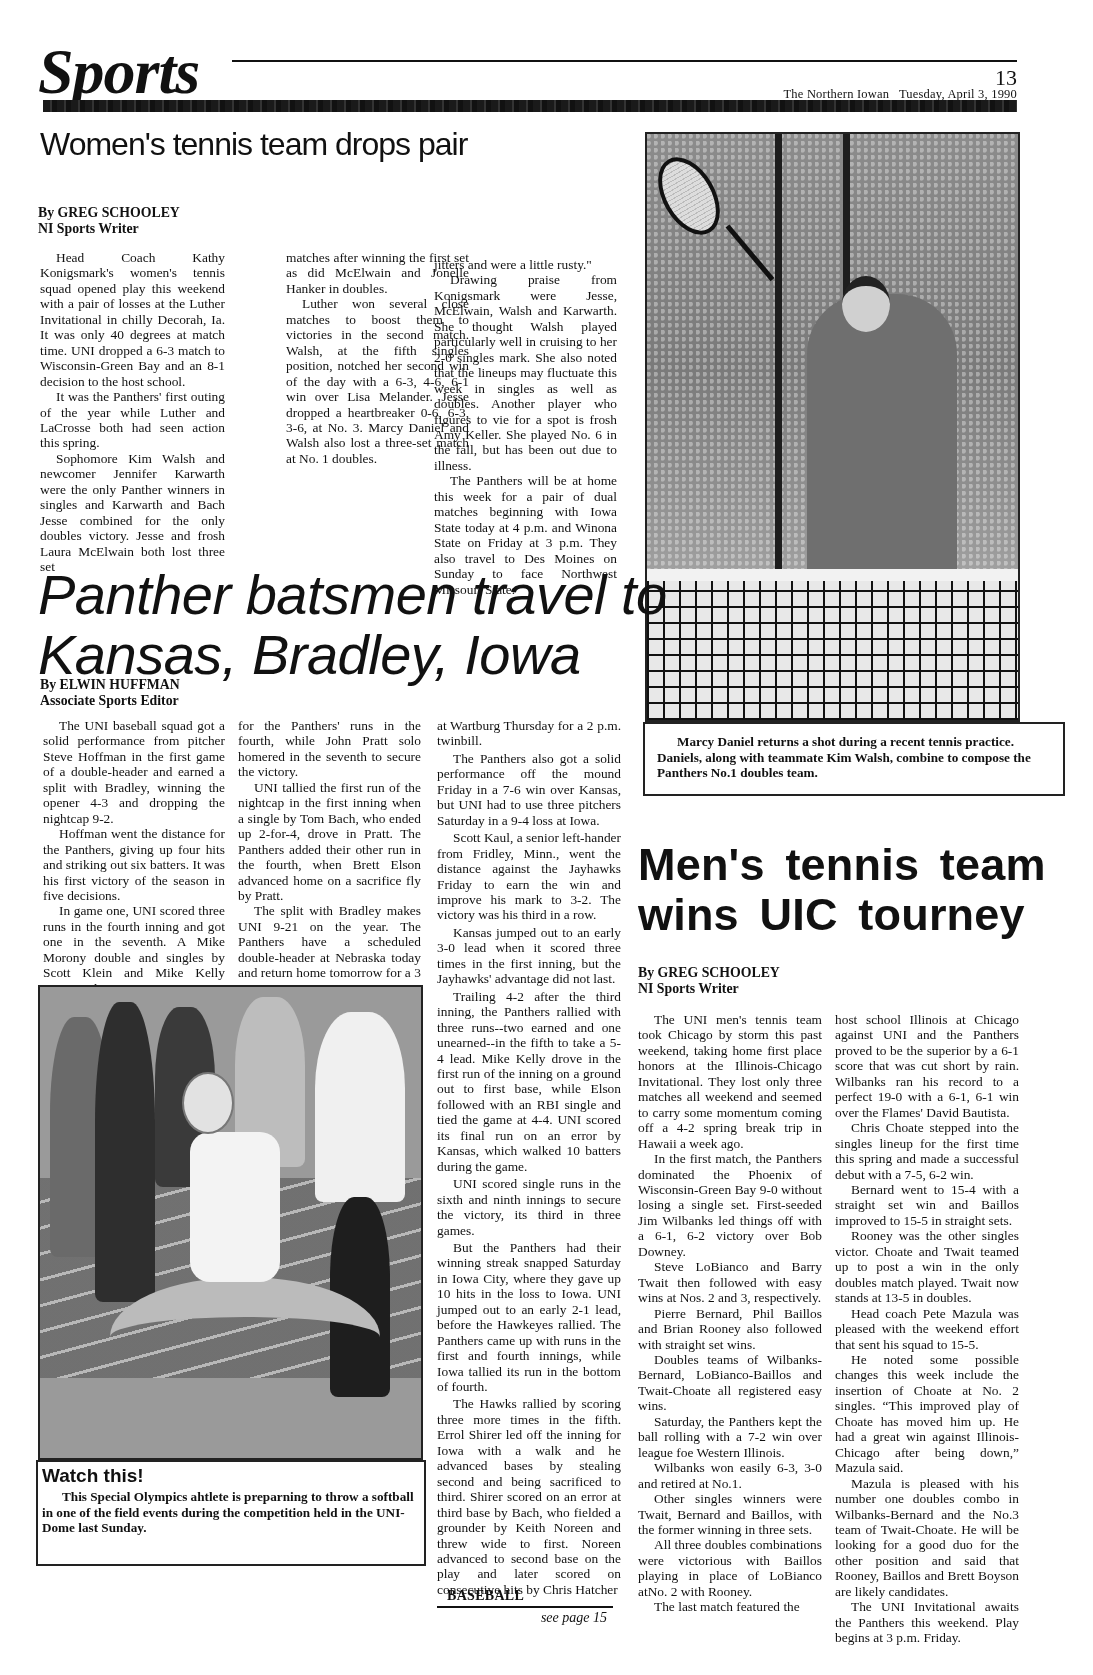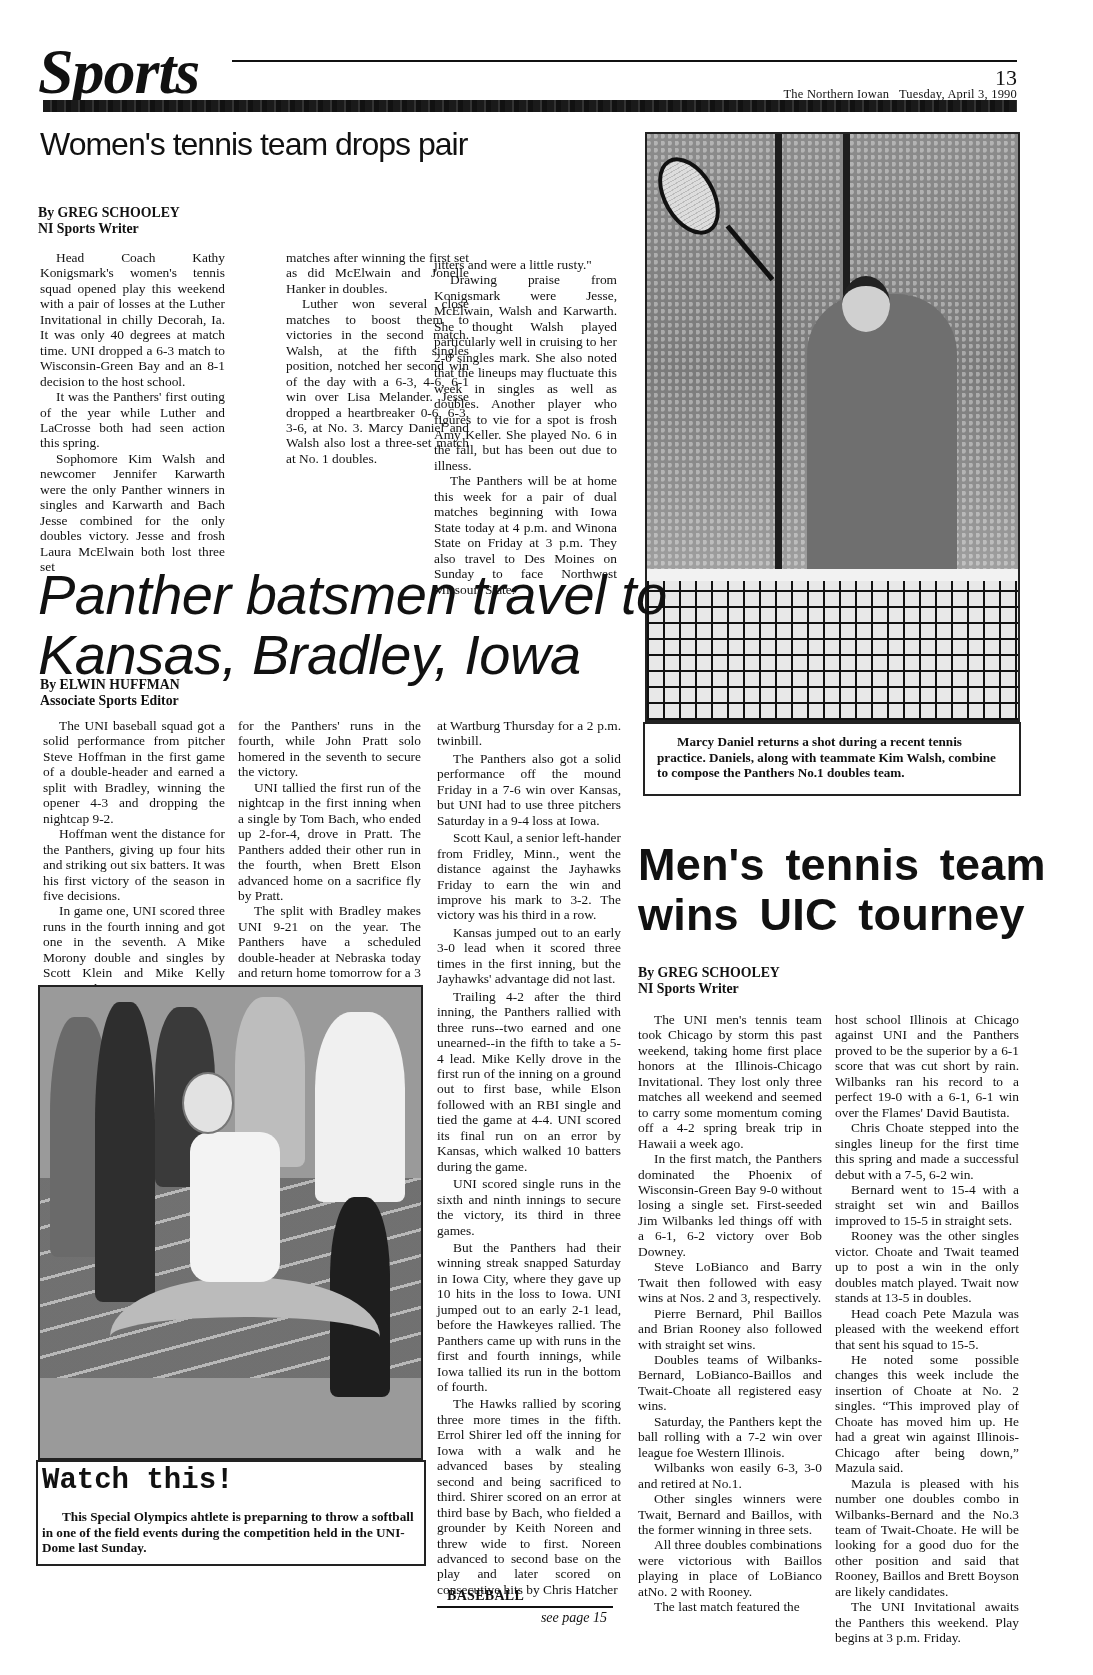--- a/index.html
+++ b/index.html
@@ -63,21 +63,21 @@
   .photo-olympics .athlete-legs { position: absolute; left: 70px; top: 290px; width: 270px; height: 120px;
     border-top: 40px solid #bbb; border-radius: 60% 60% 0 0; }
   .photo-olympics .track {
     position: absolute; left: 0; right: 0; bottom: 80px; height: 200px;
     background: repeating-linear-gradient(165deg, #555 0 22px, #ccc 22px 25px);
     opacity: 0.6;
   }
 
   .caption-box { border: 2px solid #222; background: #fff; }
   .caption-text { font-weight: bold; font-size: 13.2px; line-height: 15.5px; }
-  .caption-head { font-weight: bold; font-size: 29px; line-height: 1; font-family: Liberation Mono, monospace; }
+  .caption-head { font-weight: bold; font-size: 19px; line-height: 1; font-family: Liberation Sans, sans-serif; }
 
   .jump-label { font-weight: bold; font-size: 14px; letter-spacing: 0.3px; }
   .jump-rule { height: 2px; background: #111; }
   .jump-page { font-style: italic; font-size: 14px; text-align: right; }
 </style>
 </head>
 <body>
 
 <div class="abs section-title">Sports</div>
 <div class="abs top-rule"></div>
@@ -109,21 +109,21 @@
 <div class="abs photo-credit" style="left:640px; top:120px; width:378px;">NI PHOTO BY BRIAN SWARTZ</div>
 <div class="abs photo photo-tennis" style="left:645px; top:132px; width:375px; height:590px;">
   <div class="fence" style="left:128px;"></div>
   <div class="fence" style="left:196px;"></div>
   <div class="racket"></div>
   <div class="handle"></div>
   <div class="player"></div>
   <div class="head"></div>
   <div class="net"></div>
 </div>
-<div class="abs caption-box" style="left:643px; top:722px; width:378px; height:74px; padding:10px 12px;">
+<div class="abs caption-box" style="left:643px; top:722px; width:422px; height:74px; padding:10px 12px;">
   <div class="caption-text" style="text-indent:20px;">Marcy Daniel returns a shot during a recent tennis practice. Daniels, along with teammate Kim Walsh, combine to compose the Panthers No.1 doubles team.</div>
 </div>
 
 <h1 class="abs hl-sans hl2">
   <div>Panther batsmen travel to</div>
   <div>Kansas, Bradley, Iowa</div>
 </h1>
 <div class="abs byline" style="left:40px; top:677px;">
   <div>By ELWIN HUFFMAN</div>
   <div>Associate Sports Editor</div>
@@ -161,21 +161,21 @@
   <div class="crowd" style="left:115px; top:20px; width:60px; height:180px; background:#3a3a3a;"></div>
   <div class="crowd" style="left:195px; top:10px; width:70px; height:170px; background:#bdbdbd;"></div>
   <div class="crowd" style="left:275px; top:25px; width:90px; height:190px; background:#f0f0f0;"></div>
   <div class="crowd" style="left:290px; top:210px; width:60px; height:200px; background:#1e1e1e;"></div>
   <div class="athlete-legs"></div>
   <div class="athlete-body"></div>
   <div class="athlete-head"></div>
 </div>
 <div class="abs caption-box" style="left:36px; top:1460px; width:390px; height:106px; padding:4px 4px 6px 4px;">
   <div class="caption-head">Watch this!</div>
-  <div class="caption-text" style="text-indent:20px; margin-top:14px;">This Special Olympics ahtlete is preparning to throw a softball in one of the field events during the competition held in the UNI-Dome last Sunday.</div>
+  <div class="caption-text" style="text-indent:20px; margin-top:4px;">This Special Olympics ahtlete is preparning to throw a softball in one of the field events during the competition held in the UNI-Dome last Sunday.</div>
 </div>
 
 <h1 class="abs hl-sans hl3">
   <div>Men's tennis team</div>
   <div>wins UIC tourney</div>
 </h1>
 <div class="abs byline" style="left:638px; top:965px;">
   <div>By GREG SCHOOLEY</div>
   <div>NI Sports Writer</div>
 </div>

